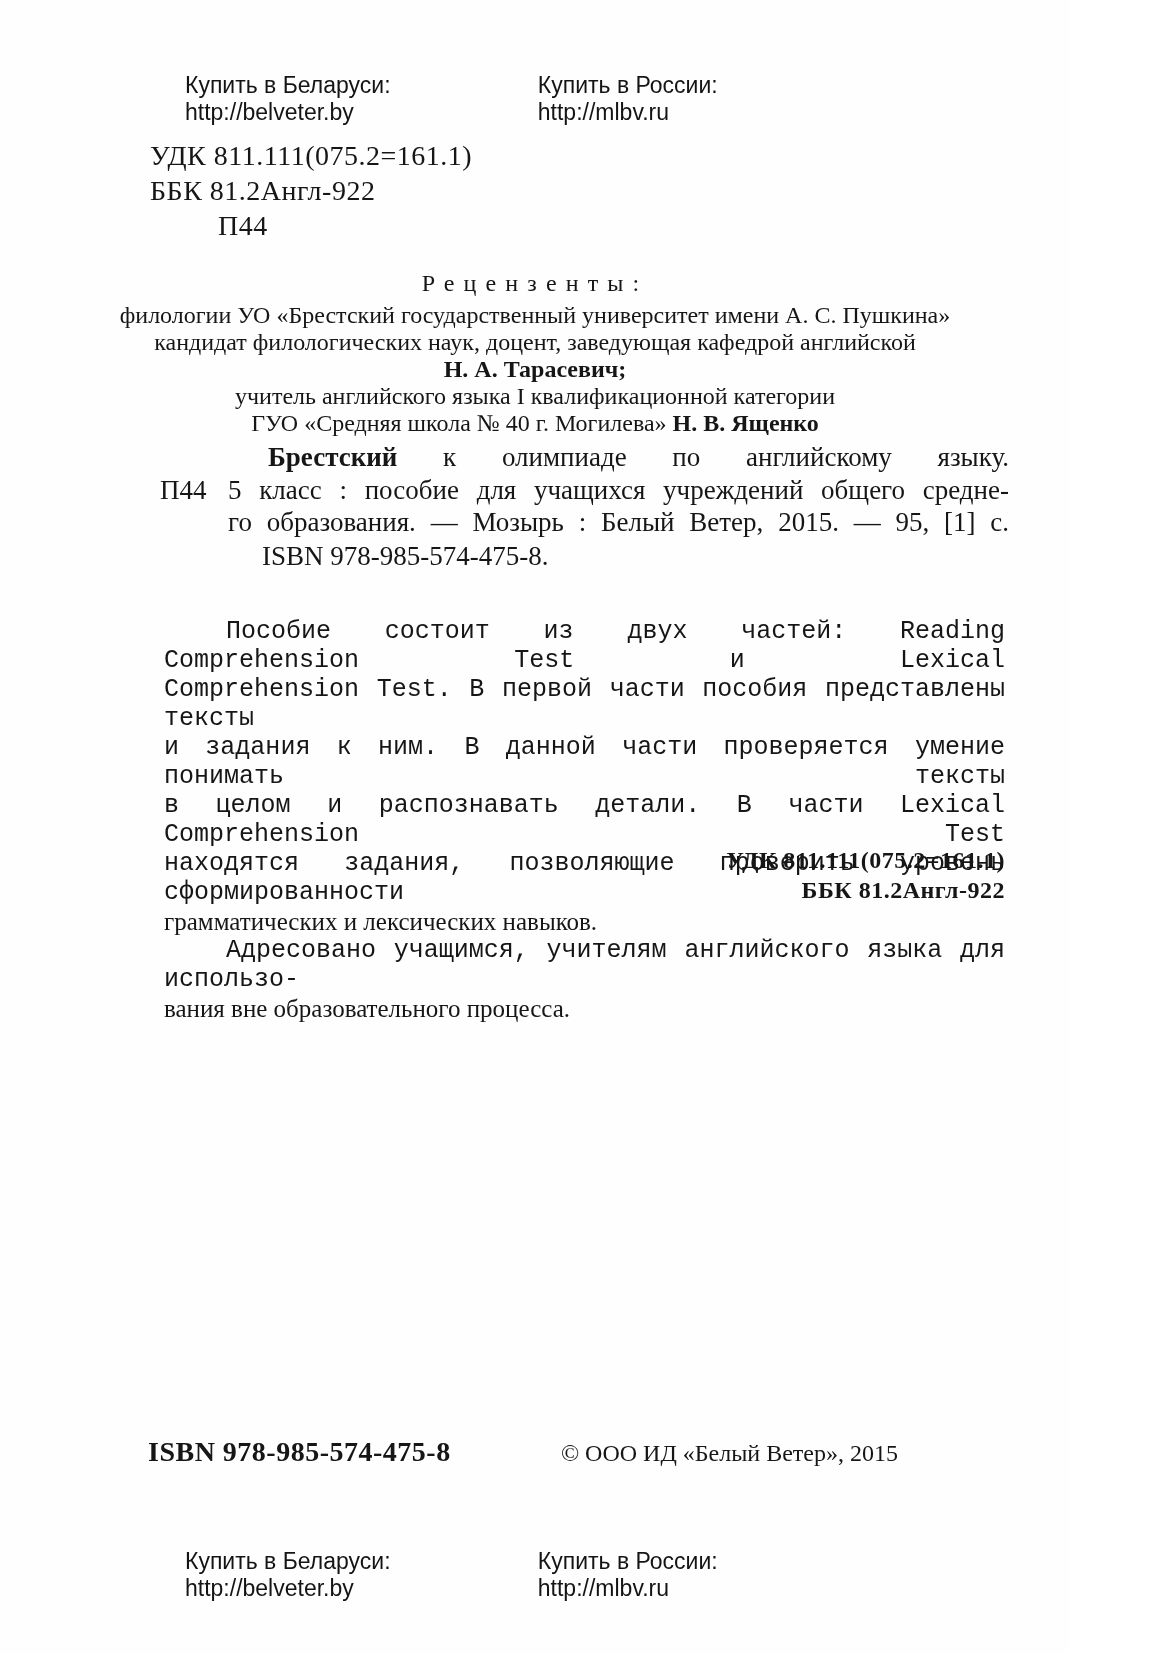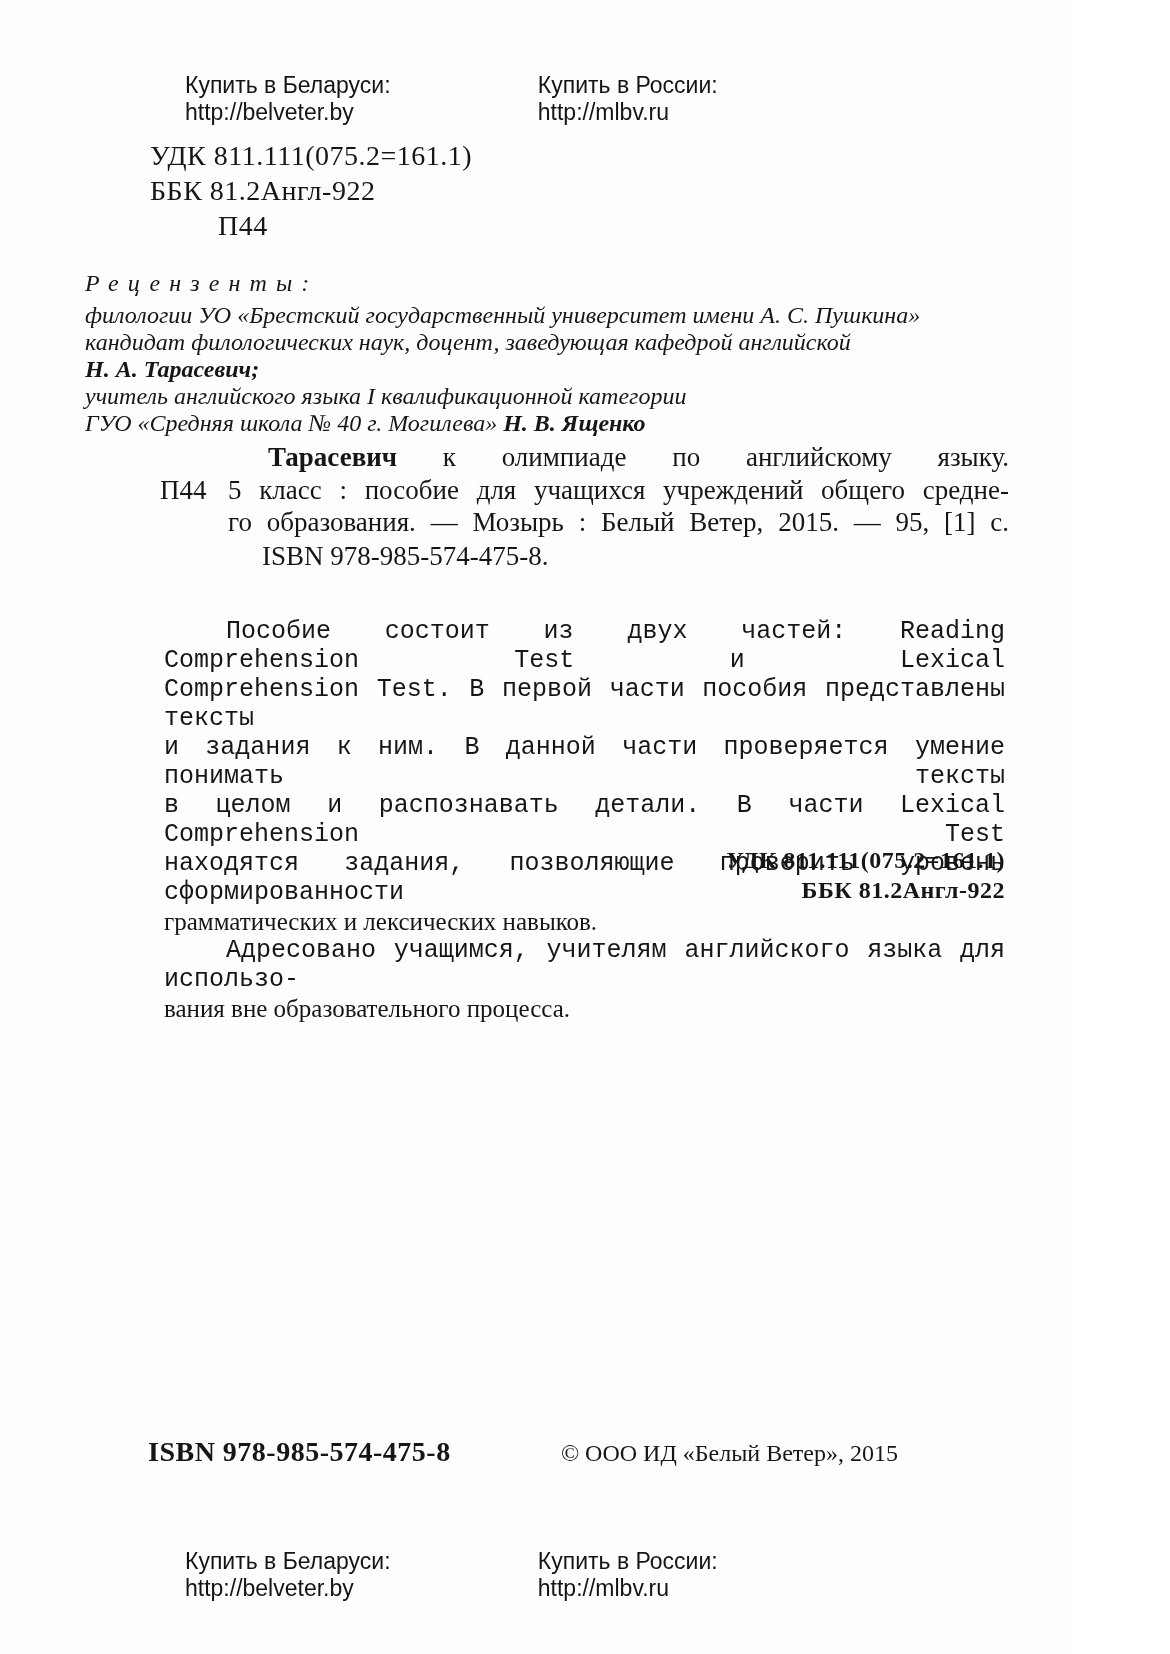--- a/index.html
+++ b/index.html
@@ -38,24 +38,23 @@
     letter-spacing: 0.5px;
   }
   .udk-block .code-line { padding-left: 68px; }
 
   
   .reviewers {
     position: absolute;
     top: 270px;
     left: 85px;
     right: 85px;
-    text-align: left;
+    text-align: center;
     font-size: 24px;
     line-height: 27px;
-    font-style: italic;
   }
   .reviewers .heading {
     letter-spacing: 0.38em;
     margin-bottom: 5px;
   }
   .reviewers .bold-name { font-weight: bold; }
 
   
   .catalog {
     position: absolute;
@@ -147,21 +146,21 @@
     <div class="heading">Рецензенты:</div>
     <div>филологии УО «Брестский государственный университет имени А. С. Пушкина»</div>
     <div>кандидат филологических наук, доцент, заведующая кафедрой английской</div>
     <div class="bold-name">Н. А. Тарасевич;</div>
     <div>учитель английского языка I квалификационной категории</div>
     <div><span>ГУО «Средняя школа № 40 г. Могилева» </span><span class="bold-name">Н. В. Ященко</span></div>
   </div>
 
   <div class="catalog">
     <div class="margin-code">П44</div>
-    <div class="title-line"><b>Тарасевич</b><span> к олимпиаде по английскому языку.</span></div>
+    <div class="title-line"><b>Брестский</b><span> к олимпиаде по английскому языку.</span></div>
     <div class="just">5 класс : пособие для учащихся учреждений общего средне-</div>
     <div class="just">го образования. — Мозырь : Белый Ветер, 2015. — 95, [1] с.</div>
     <div class="isbn-line">ISBN 978-985-574-475-8.</div>
   </div>
 
   <div class="annotation">
     <div class="just indent">Пособие состоит из двух частей: Reading Comprehension Test и Lexical</div>
     <div class="just">Comprehension Test. В первой части пособия представлены тексты</div>
     <div class="just">и задания к ним. В данной части проверяется умение понимать тексты</div>
     <div class="just">в целом и распознавать детали. В части Lexical Comprehension Test</div>

